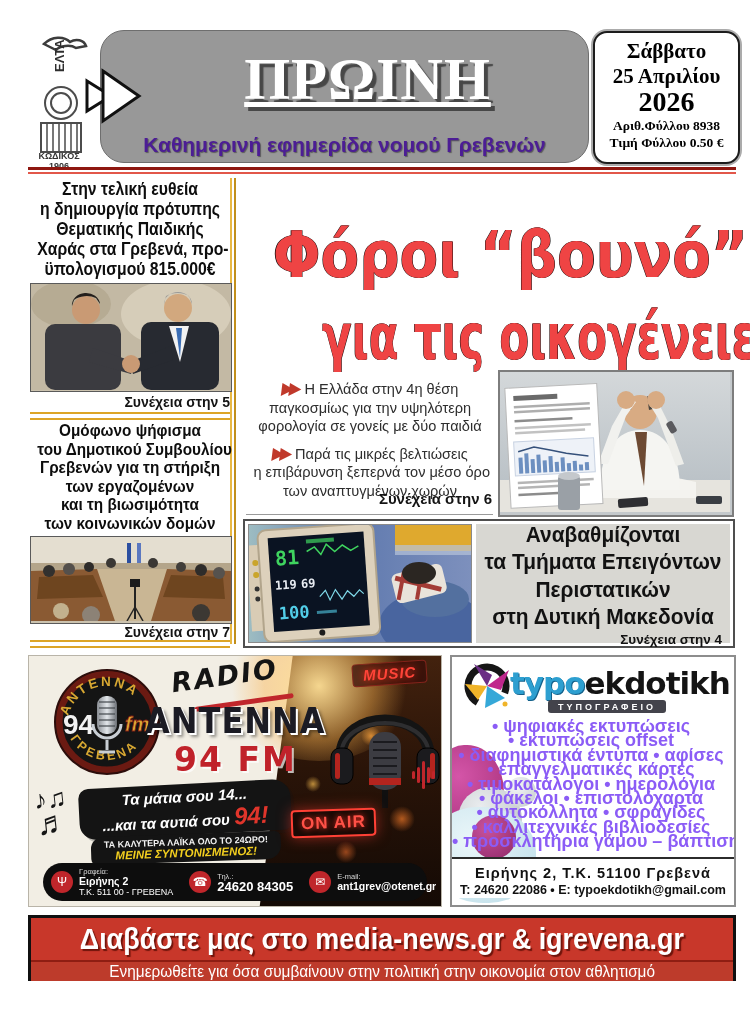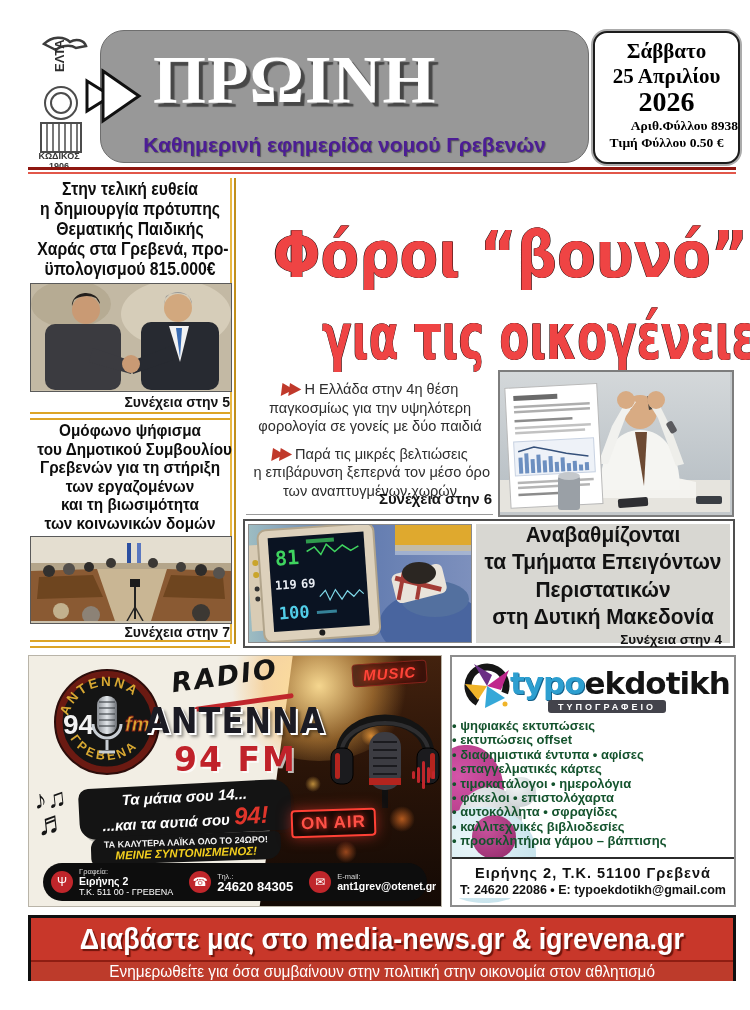--- a/index.html
+++ b/index.html
@@ -3,33 +3,33 @@
 <meta charset="utf-8">
 <style>
   html,body{margin:0;padding:0;background:#fff;}
   .page{position:relative;width:750px;height:1010px;background:#fff;overflow:hidden;
         font-family:"Liberation Sans",sans-serif;color:#111;}
   .abs{position:absolute;}
 
   
   .logo-box{left:100px;top:30px;width:487px;height:131px;background:#989898;
             border:1px solid #6e6e6e;border-radius:24px;}
-  .logo-title{left:52px;right:6px;top:-8px;height:104px;
-              font-family:"Liberation Serif",serif;font-weight:bold;font-size:68px;line-height:112px;
-              color:#fff;text-shadow:4px 4px 1px #474747;letter-spacing:1px;}
+  .logo-title{left:52px;right:6px;top:-8px;height:104px;text-align:center;
+              font-family:"Liberation Serif",serif;font-weight:bold;font-size:59px;line-height:112px;
+              color:#fff;text-shadow:4px 4px 1px #474747;letter-spacing:1px;text-decoration:underline;}
   .logo-sub{left:0;right:0;bottom:5px;text-align:center;color:#4c1d95;font-weight:bold;
             font-size:21px;text-shadow:1px 1px 1px #5a5a5a;}
   .chevrons{left:-16px;top:32px;width:66px;height:66px;}
   .date-box{left:593px;top:31px;width:143px;height:129px;background:#fff;border:2px solid #1c1c1c;
             border-radius:14px;box-shadow:0 0 0 2px #ababab;text-align:center;
             font-family:"Liberation Serif",serif;font-weight:bold;color:#000;}
   .date-day{font-size:21px;line-height:25px;margin-top:6px;}
   .date-date{font-size:21px;line-height:24px;}
   .date-year{font-size:28px;line-height:27px;}
-  .date-issue{font-size:13.5px;line-height:17px;margin-top:2px;text-align:right;}
+  .date-issue{font-size:13.5px;line-height:17px;margin-top:2px;}
   .date-price{font-size:13.5px;line-height:17px;}
   .elta-svg{left:30px;top:34px;width:62px;height:48px;}
   .stamp-circle{left:44px;top:86px;width:30px;height:30px;border:2px solid #4c4c4c;border-radius:50%;
                 display:flex;align-items:center;justify-content:center;}
   .stamp-circle .inner{width:18px;height:18px;border:2px solid #4c4c4c;border-radius:50%;}
   .stamp-rect{left:40px;top:122px;width:38px;height:27px;border:2px solid #4c4c4c;
               background:repeating-linear-gradient(90deg,#fff 0 4px,#777 4px 6px);}
   .postal-code{left:24px;top:151px;width:70px;text-align:center;font-size:9px;font-weight:bold;
                line-height:10px;color:#333;}
   .rule-red{left:28px;top:167px;width:708px;height:2px;background:#fff;
@@ -137,22 +137,22 @@
   .print-ad{left:450px;top:655px;width:286px;height:252px;background:#fff;border:2px solid #8d8d8d;
             box-sizing:border-box;overflow:hidden;}
   .pinwheel{left:12px;top:6px;width:46px;height:46px;}
   .brand{left:58px;top:8px;font-family:"DejaVu Sans",sans-serif;font-weight:bold;font-size:31px;
          letter-spacing:-1px;white-space:nowrap;}
   .brand .b1{color:#2d9fd0;text-shadow:1px 1px 0 #13608a;}
   .brand .b2{color:#141414;}
   .brand-sub{left:96px;top:43px;background:#43434b;color:#fff;border-radius:3px;padding:1.5px 10px;
              font-size:9px;font-weight:bold;letter-spacing:3px;}
   .blob{border-radius:50%;}
-  .services{left:0;top:62px;width:278px;text-align:left;font-weight:bold;color:#14532d;
-            font-size:13px;line-height:14.4px;}
+  .services{left:0;top:62px;width:278px;text-align:center;font-weight:bold;color:#8b5cf6;
+            font-size:18px;line-height:14.4px;}
   .services div{white-space:nowrap;}
   .print-footer{left:0;top:200px;width:282px;border-top:2px solid #2b2b2b;text-align:center;
                 font-weight:bold;color:#111;padding-top:5px;background:#fff;}
   .pf1{font-size:14.5px;letter-spacing:1px;line-height:18px;}
   .pf2{font-size:12.5px;line-height:16px;}
 
   
   .banner{left:28px;top:915px;width:708px;height:66px;border:3px solid #101010;background:#c8372a;
           box-sizing:border-box;}
   .banner-main{height:42px;display:flex;align-items:center;justify-content:center;

